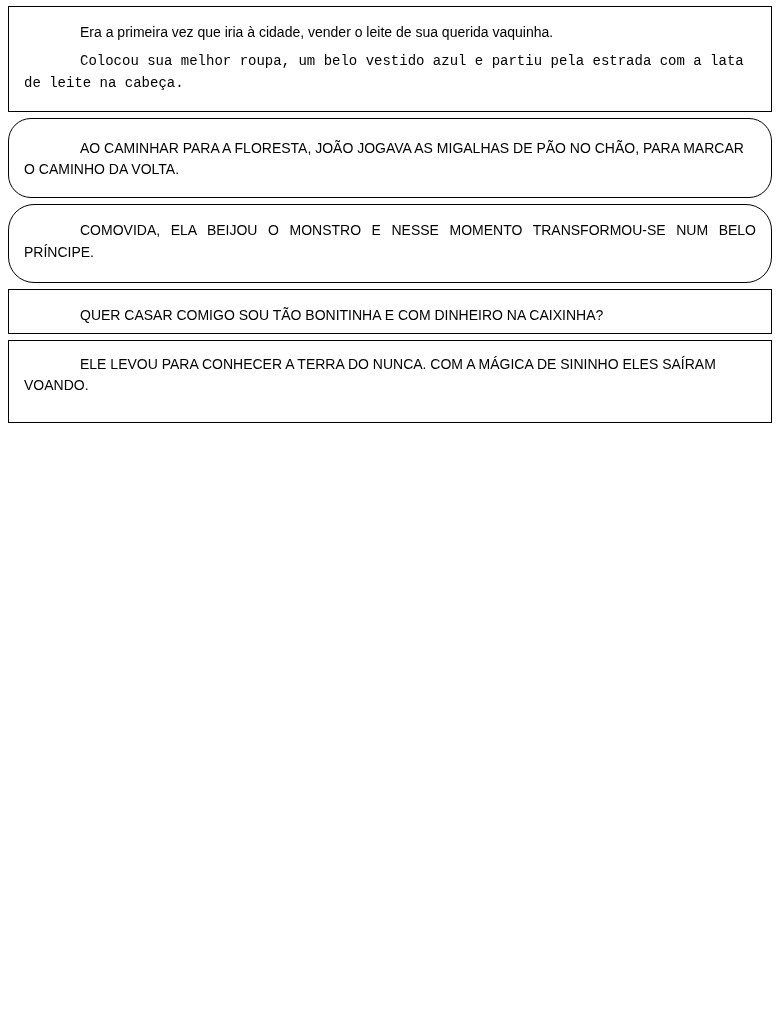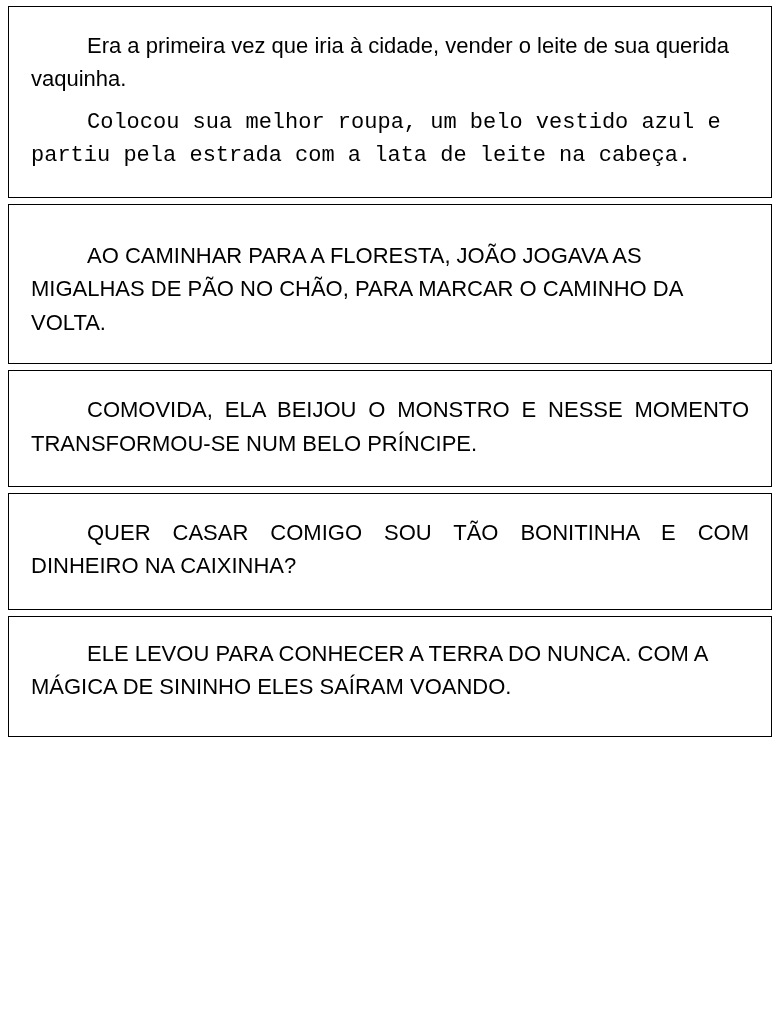--- a/index.html
+++ b/index.html
@@ -23,41 +23,41 @@
     flex-direction: column;
   }
   .block {
     border: 1px solid #000000;
     box-sizing: border-box;
     padding: 10px 12px 12px 12px;
     margin-bottom: 6px;
     background: #ffffff;
   }
   .block p {
-    margin: 10px;
-    font-size: 22px;
+    margin: 3px;
+    font-size: 14px;
     line-height: 1.52;
     text-indent: 56px;
   }
   .block p + p {
     margin-top: 8px;
     font-family: Liberation Mono, monospace;
   }
   .justify p {
     text-align: justify;
     text-align-last: left;
   }
   .left p {
     text-align: left;
   }
   
   .b1 { padding-top: 12px; padding-bottom: 14px; }
-  .b2 { padding-top: 24px; padding-bottom: 14px; }
-  .b3 { padding-top: 12px; padding-bottom: 16px; }
-  .b4 { padding-top: 12px; padding-bottom: 16px; }
+  .b2 { padding-top: 16px; padding-bottom: 14px; border-radius: 23px; }
+  .b3 { padding-top: 12px; padding-bottom: 16px; border-radius: 26px; }
+  .b4 { padding-top: 12px; padding-bottom: 4px; }
   .b5 { padding-bottom: 22px; }
   .b6 { padding-top: 14px; padding-bottom: 18px; }
 </style>
 </head>
 <body>
 
 <div class="page">
 
   <div class="block b1 left">
     <p>Era a primeira vez que iria à cidade, vender o leite de sua querida vaquinha.</p>

